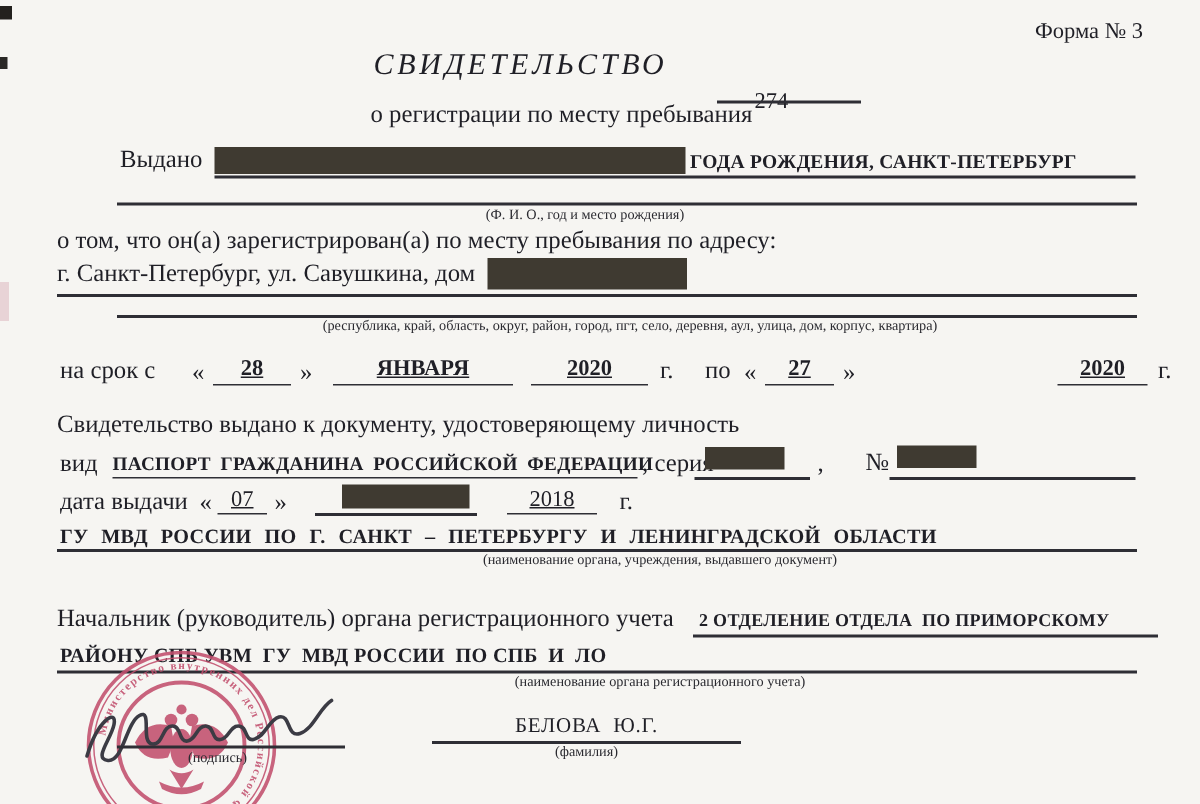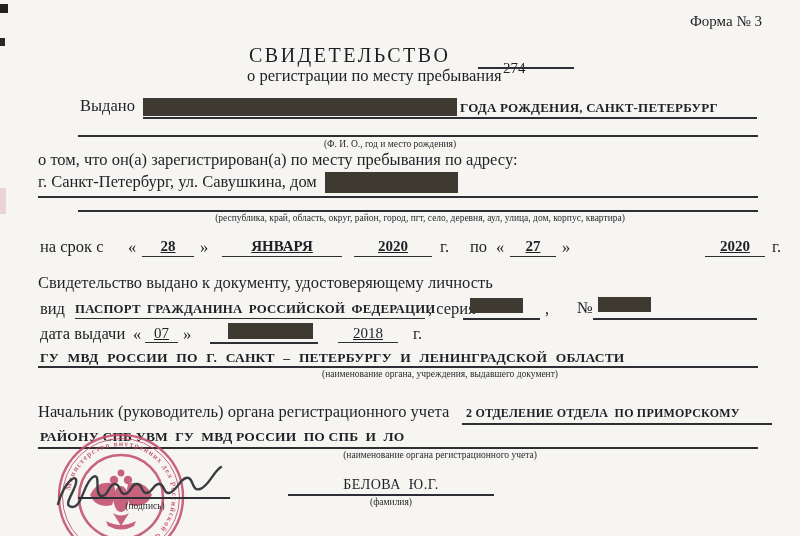--- a/index.html
+++ b/index.html
@@ -36,21 +36,21 @@
 </head>
 <body>
 
 <div class="page">
 
   <div class="abs" style="left:0;top:4px;width:8px;height:9px;background:#23211e;"></div>
   <div class="abs" style="left:0;top:38px;width:5px;height:8px;background:#2a2826;"></div>
   <div class="abs" style="left:0;top:188px;width:6px;height:26px;background:rgba(198,122,142,0.28);"></div>
 
   <div class="abs forma" style="left:690px;top:13px;">Форма № 3</div>
-  <div class="abs title" style="left:249px;top:44px;">СВИДЕТЕЛЬСТВО</div>
+  <div class="abs title" style="left:249px;top:32px;font-style:italic;">СВИДЕТЕЛЬСТВО</div>
   <div class="abs num" style="left:486px;top:60px;margin-left:17px;">274</div>
   <div class="abs rule" style="left:478px;top:67px;width:96px;"></div>
   <div class="abs subtitle" style="left:247px;top:66px;">о регистрации по месту пребывания</div>
 
   <div class="abs t" style="left:80px;top:97px;">Выдано</div>
   <div class="abs redact" style="left:143px;top:98px;width:314px;height:18px;"></div>
   <div class="abs boldline" style="left:460px;top:100px;">ГОДА РОЖДЕНИЯ, САНКТ-ПЕТЕРБУРГ</div>
   <div class="abs rule" style="left:143px;top:117px;width:614px;"></div>
   <div class="abs rule" style="left:78px;top:135px;width:680px;"></div>
   <div class="abs cap" style="left:250px;top:139px;width:280px;">(Ф. И. О., год и место рождения)</div>

